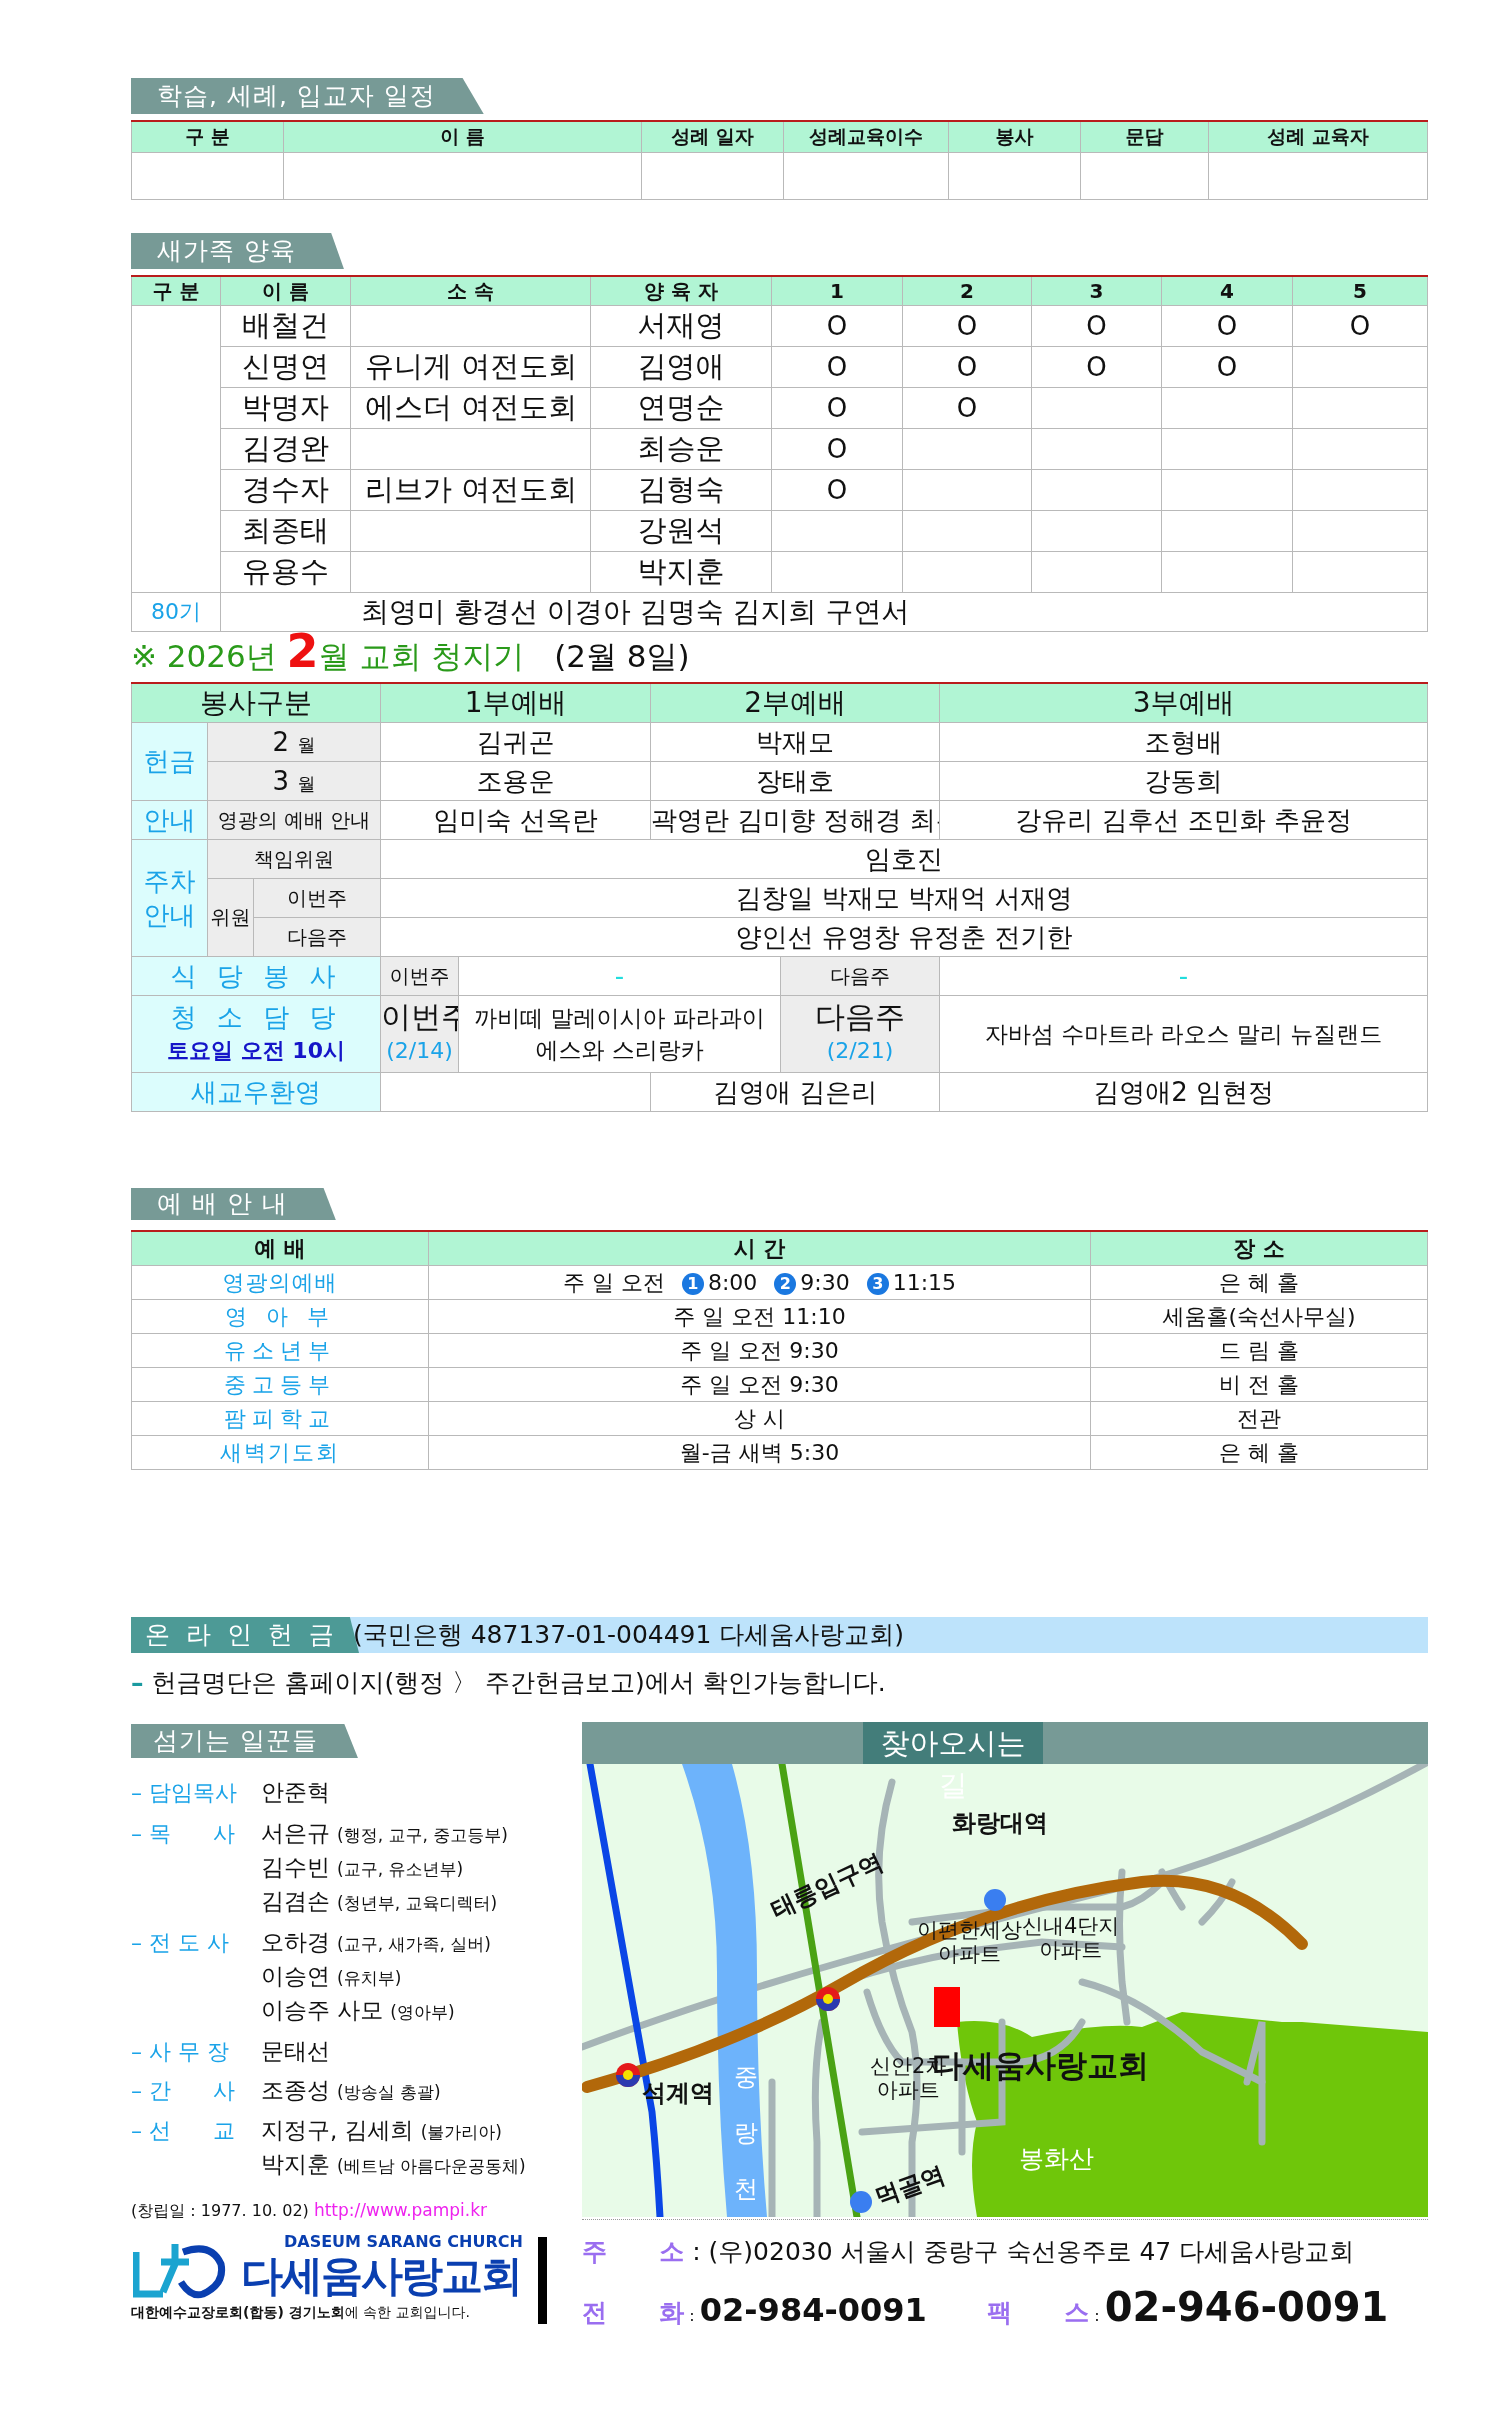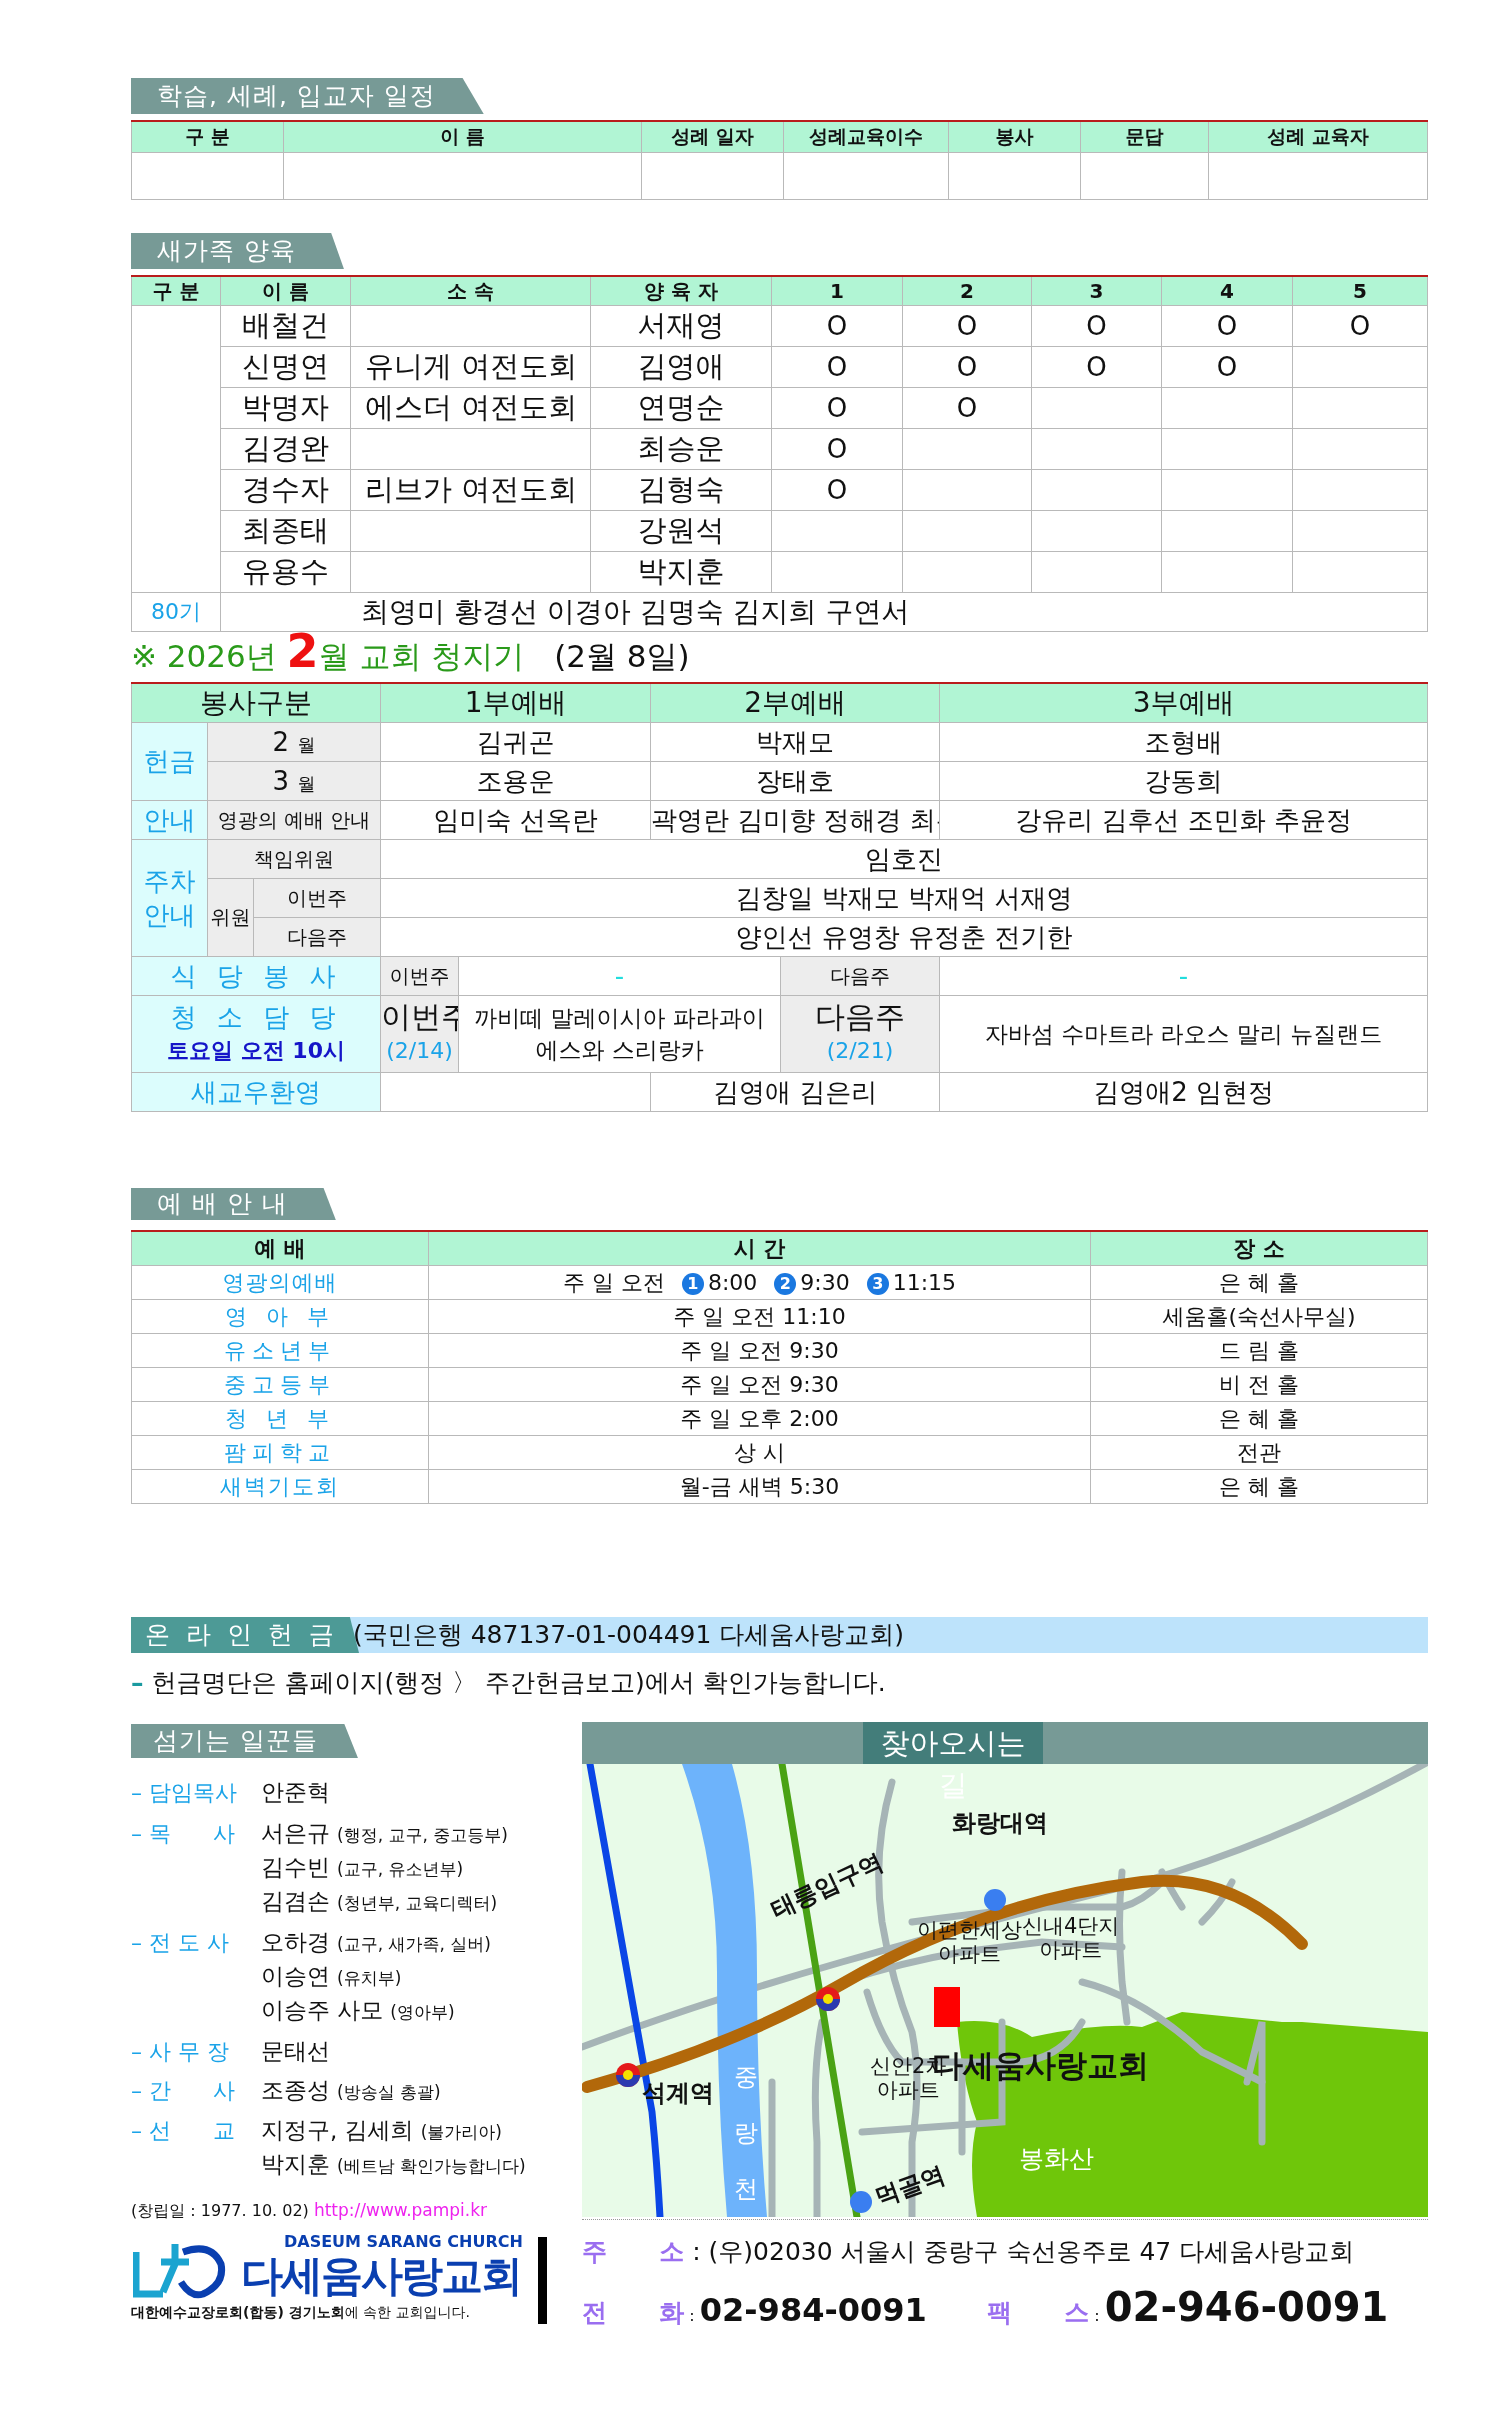--- a/index.html
+++ b/index.html
@@ -319,25 +319,20 @@
           <td class="name">유소년부</td>
           <td>주  일  오전 9:30</td>
           <td>드  림  홀</td>
         </tr>
     <tr>
           <td class="name">중고등부</td>
           <td>주  일  오전 9:30</td>
           <td>비  전  홀</td>
         </tr>
     <tr>
-          <td class="name">청 년 부</td>
-          <td>주  일  오후 2:00</td>
-          <td>은  혜  홀</td>
-        </tr>
-    <tr>
           <td class="name">팜피학교</td>
           <td>상 시</td>
           <td>전관</td>
         </tr>
     <tr>
           <td class="name" style="letter-spacing:2px;">새벽기도회</td>
           <td>월-금 새벽 5:30</td>
           <td>은  혜  홀</td>
         </tr>
   </tbody>
@@ -360,21 +355,21 @@
   <div class="staff-row" style="top:52px;"><span class="role"><span>– </span><span style="white-space:pre;">담임목사</span></span><span class="nm">안준혁</span> <span class="note"></span></div>
   <div class="staff-row" style="top:93px;"><span class="role"><span>– </span><span style="white-space:pre;">목      사</span></span><span class="nm">서은규</span> <span class="note">(행정, 교구, 중고등부)</span></div>
   <div class="staff-row" style="top:127px;"><span class="role"></span><span class="nm">김수빈</span> <span class="note">(교구, 유소년부)</span></div>
   <div class="staff-row" style="top:161px;text-align:right;"><span class="role"></span><span class="nm">김겸손</span> <span class="note">(청년부, 교육디렉터)</span></div>
   <div class="staff-row" style="top:202px;"><span class="role"><span>– </span><span style="white-space:pre;">전 도 사</span></span><span class="nm">오하경</span> <span class="note">(교구, 새가족, 실버)</span></div>
   <div class="staff-row" style="top:236px;"><span class="role"></span><span class="nm">이승연</span> <span class="note">(유치부)</span></div>
   <div class="staff-row" style="top:270px;"><span class="role"></span><span class="nm">이승주 사모</span> <span class="note">(영아부)</span></div>
   <div class="staff-row" style="top:311px;"><span class="role"><span>– </span><span style="white-space:pre;">사 무 장</span></span><span class="nm">문태선</span> <span class="note"></span></div>
   <div class="staff-row" style="top:350px;"><span class="role"><span>– </span><span style="white-space:pre;">간      사</span></span><span class="nm">조종성</span> <span class="note">(방송실 총괄)</span></div>
   <div class="staff-row" style="top:390px;"><span class="role"><span>– </span><span style="white-space:pre;">선      교</span></span><span class="nm">지정구, 김세희</span> <span class="note">(불가리아)</span></div>
-  <div class="staff-row" style="top:424px;"><span class="role"></span><span class="nm">박지훈</span> <span class="note">(베트남 확인가능합니다)</span></div>
+  <div class="staff-row" style="top:424px;"><span class="role"></span><span class="nm">박지훈</span> <span class="note">(베트남 아름다운공동체)</span></div>
 </div>
 
 <div style="position:absolute;left:582px;top:1722px;width:846px;height:495px;background:#e8fbe8;overflow:hidden;">
   <div style="position:absolute;left:0;top:0;width:846px;height:42px;background:#779a96;"></div>
   <div style="position:absolute;left:281px;top:0;width:180px;height:42px;background:#437d7a;color:#fff;font-size:29px;line-height:42px;text-align:center;">찾아오시는 길</div>
   <svg style="position:absolute;left:0;top:42px;" width="846" height="453" viewBox="0 42 846 453">
 
     <path d="M375 300 Q420 295 450 315 Q520 300 560 305 L600 290 L700 300 L720 300 L846 310 L846 495 L395 495 Q385 440 395 400 Q380 360 375 300 Z" fill="#6fc60a"></path>
 
     <g stroke="#a6b4b6" stroke-width="7" fill="none" stroke-linecap="round">

